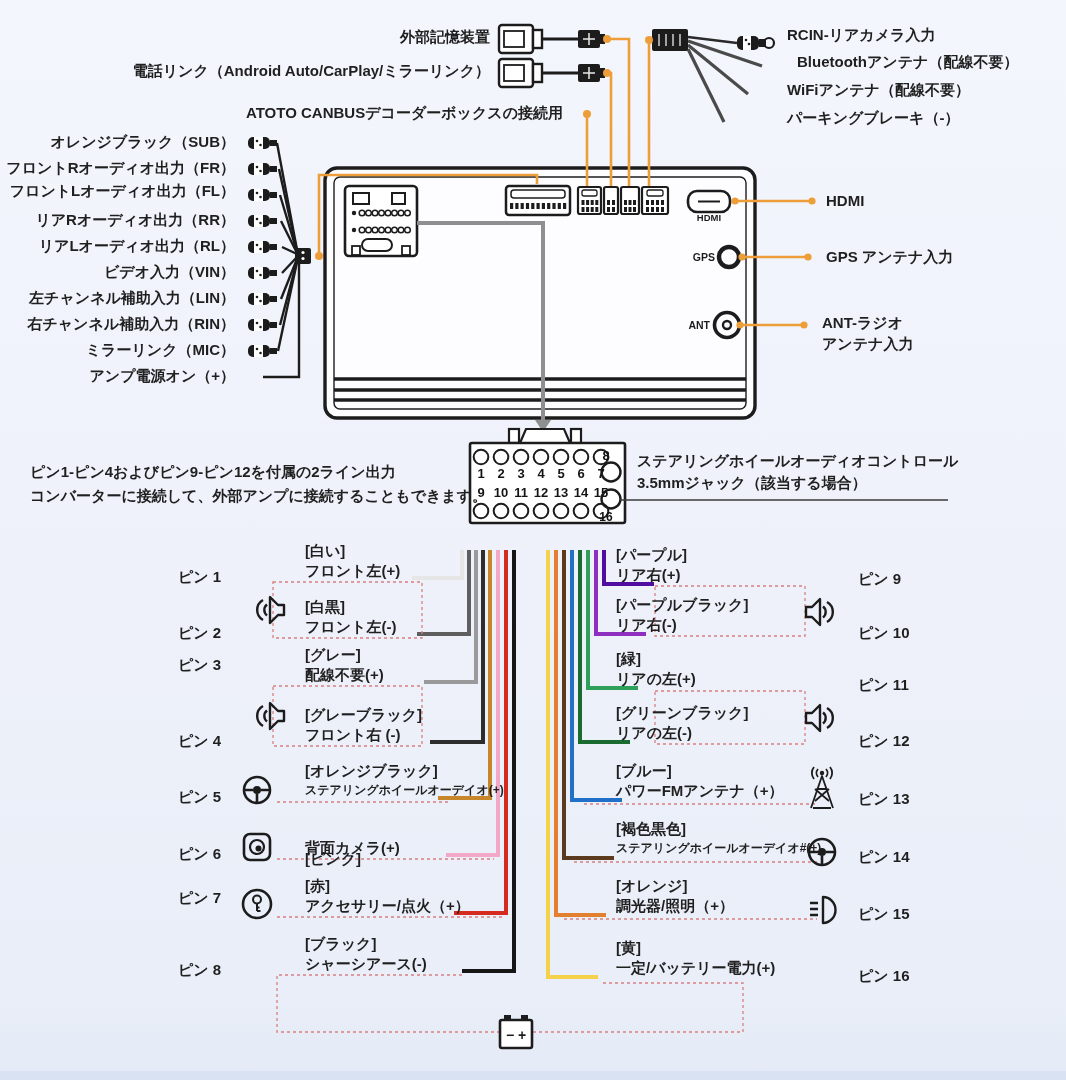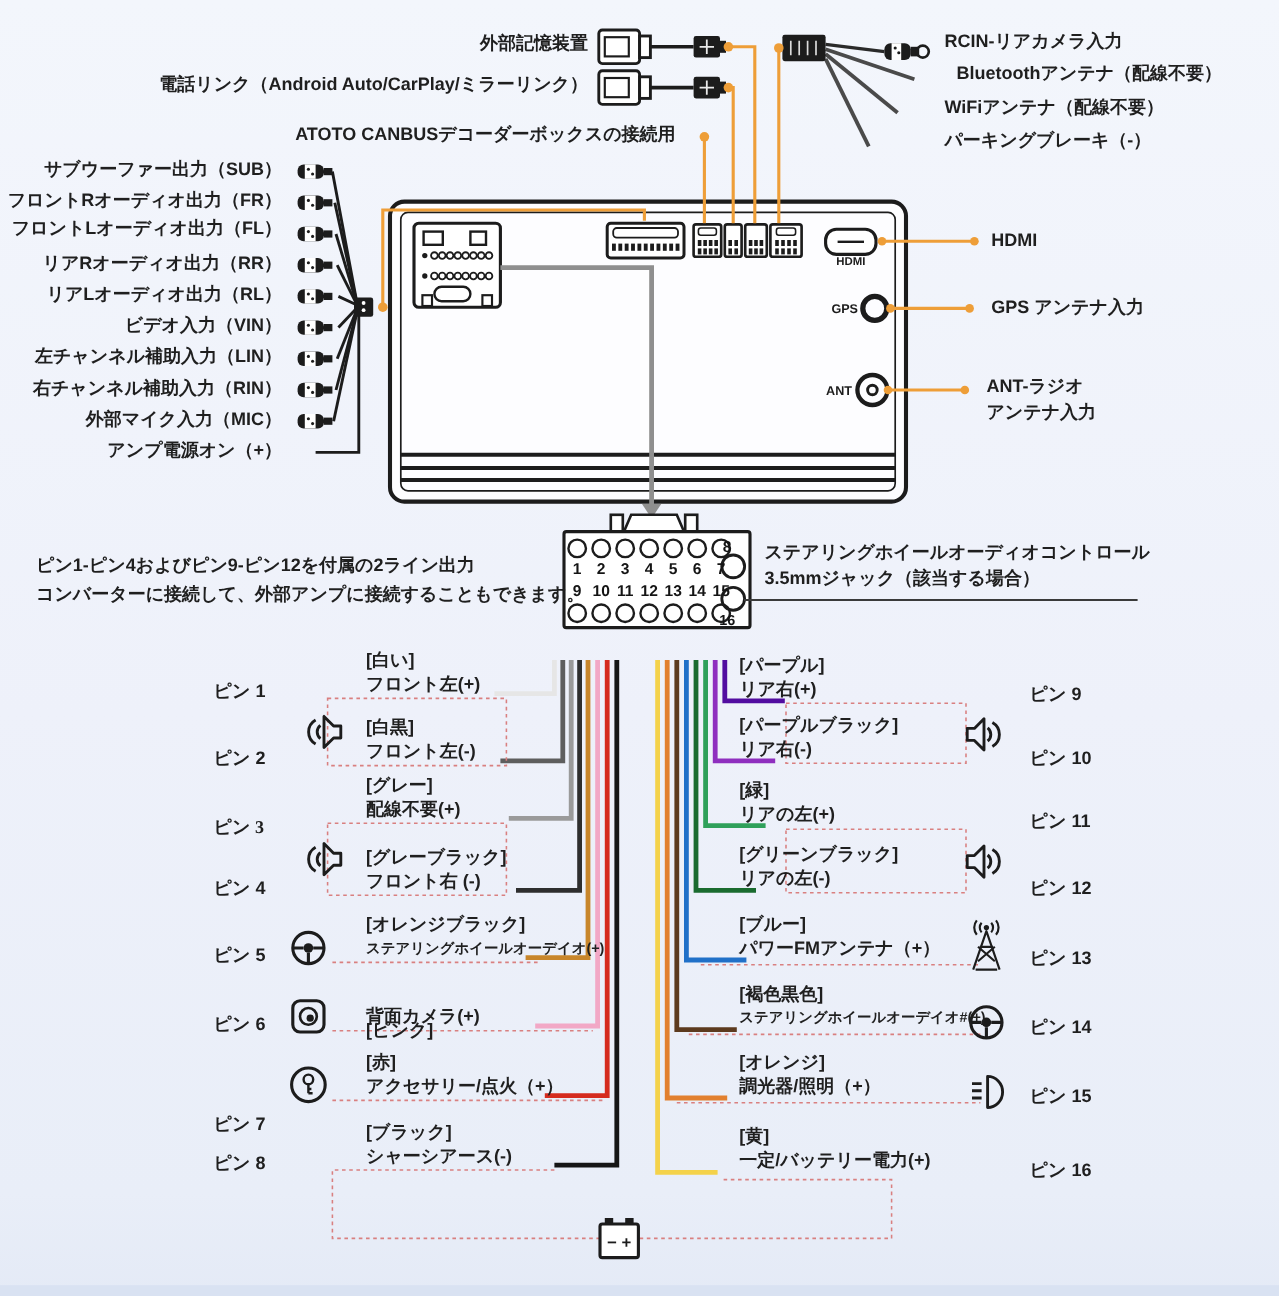--- a/index.html
+++ b/index.html
@@ -422,29 +422,29 @@
 
     <g transform="translate(516,1034)">
       <rect x="-12" y="-19" width="7" height="5" fill="#1c1c1c" stroke="none"></rect>
       <rect x="5" y="-19" width="7" height="5" fill="#1c1c1c" stroke="none"></rect>
       <rect x="-16" y="-14" width="32" height="28" rx="2" stroke-width="2.6" fill="#ffffff"></rect>
     </g>
   </g>
   <text x="516" y="1040" text-anchor="middle" font-size="14" font-weight="bold" fill="#1c1c1c">− +</text>
 </svg>
 
-  <div class="lbl ra" style="right:831px;top:133px;">サブウーファー出力（SUB）</div>
+  <div class="lbl ra" style="right:831px;top:133px;">オレンジブラック（SUB）</div>
   <div class="lbl ra" style="right:831px;top:159px;">フロントRオーディオ出力（FR）</div>
   <div class="lbl ra" style="right:831px;top:182px;text-align:center;">フロントLオーディオ出力（FL）</div>
   <div class="lbl ra" style="right:831px;top:211px;">リアRオーディオ出力（RR）</div>
   <div class="lbl ra" style="right:831px;top:237px;">リアLオーディオ出力（RL）</div>
   <div class="lbl ra" style="right:831px;top:263px;">ビデオ入力（VIN）</div>
   <div class="lbl ra" style="right:831px;top:289px;">左チャンネル補助入力（LIN）</div>
   <div class="lbl ra" style="right:831px;top:315px;">右チャンネル補助入力（RIN）</div>
-  <div class="lbl ra" style="right:831px;top:341px;">外部マイク入力（MIC）</div>
+  <div class="lbl ra" style="right:831px;top:341px;">ミラーリンク（MIC）</div>
   <div class="lbl ra" style="right:831px;top:367px;">アンプ電源オン（+）</div>
 
   <div class="lbl ra" style="right:576px;top:28px;">外部記憶装置</div>
   <div class="lbl ra" style="right:503px;top:104px;">ATOTO CANBUSデコーダーボックスの接続用</div>
   <div class="lbl ra" style="right:576px;top:62px;">電話リンク（Android Auto/CarPlay/ミラーリンク）</div>
 
   <div class="lbl" style="left:787px;top:26px;">RCIN-リアカメラ入力</div>
   <div class="lbl" style="left:787px;top:53px;margin-left:10px;">Bluetoothアンテナ（配線不要）</div>
   <div class="lbl" style="left:787px;top:81px;">WiFiアンテナ（配線不要）</div>
   <div class="lbl" style="left:787px;top:109px;">パーキングブレーキ（-）</div>
@@ -455,25 +455,25 @@
   <div class="lbl" style="left:822px;top:335px;">アンテナ入力</div>
 
   <div class="lbl md" style="left:30px;top:463px;">ピン1-ピン4およびピン9-ピン12を付属の2ライン出力</div>
   <div class="lbl md" style="left:30px;top:487px;">コンバーターに接続して、外部アンプに接続することもできます。</div>
 
   <div class="lbl md" style="left:637px;top:452px;">ステアリングホイールオーディオコントロール</div>
   <div class="lbl md" style="left:637px;top:474px;">3.5mmジャック（該当する場合）</div>
 
   <div class="lbl" style="left:178px;top:568px;">ピン 1</div>
   <div class="lbl" style="left:178px;top:624px;">ピン 2</div>
-  <div class="lbl" style="left:178px;top:682px;font-family:Liberation Serif, serif;">ピン 3</div>
+  <div class="lbl" style="left:178px;top:656px;">ピン 3</div>
   <div class="lbl" style="left:178px;top:732px;">ピン 4</div>
   <div class="lbl" style="left:178px;top:788px;">ピン 5</div>
   <div class="lbl" style="left:178px;top:845px;">ピン 6</div>
-  <div class="lbl" style="left:178px;top:929px;text-align:center;">ピン 7</div>
+  <div class="lbl" style="left:178px;top:889px;text-align:center;">ピン 7</div>
   <div class="lbl" style="left:178px;top:961px;">ピン 8</div>
 
   <div class="lbl" style="left:305px;top:542px;">[白い]</div>
   <div class="lbl" style="left:305px;top:562px;">フロント左(+)</div>
   <div class="lbl" style="left:305px;top:598px;">[白黒]</div>
   <div class="lbl" style="left:305px;top:618px;">フロント左(-)</div>
   <div class="lbl" style="left:305px;top:646px;">[グレー]</div>
   <div class="lbl" style="left:305px;top:666px;">配線不要(+)</div>
   <div class="lbl" style="left:305px;top:706px;">[グレーブラック]</div>
   <div class="lbl" style="left:305px;top:726px;">フロント右 (-)</div>

